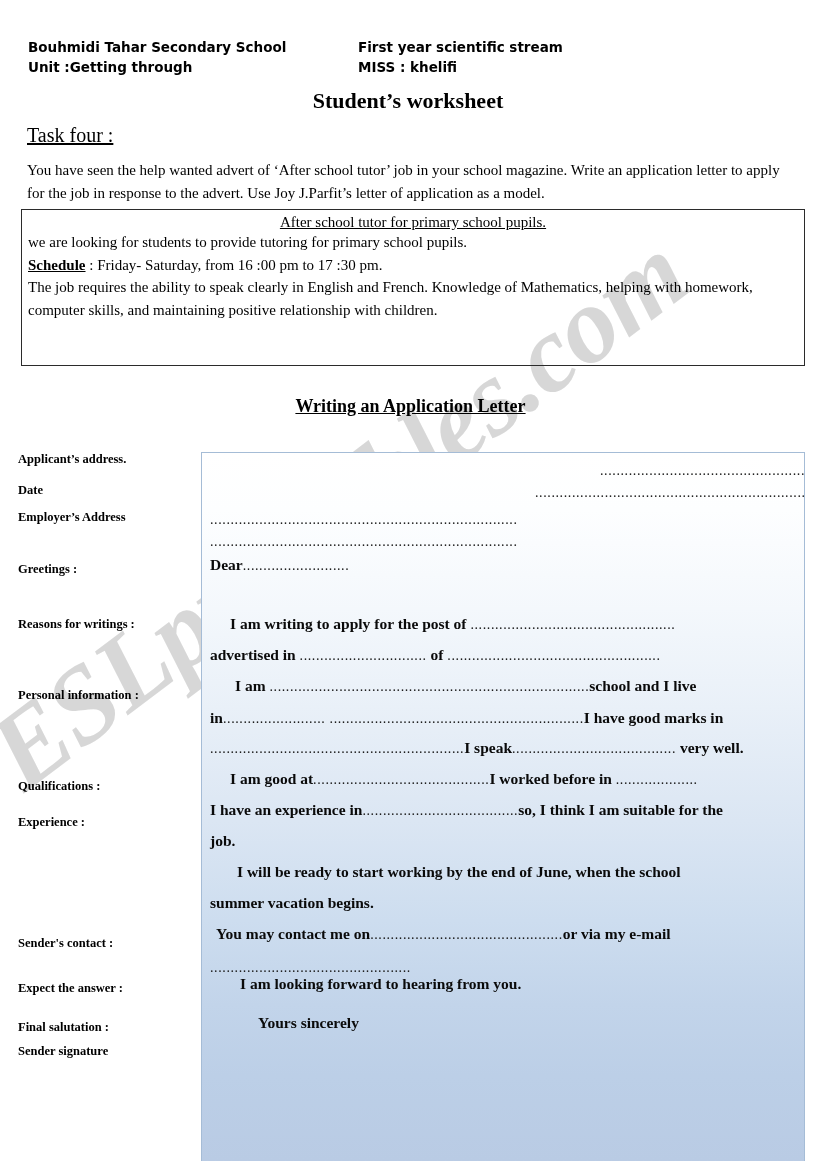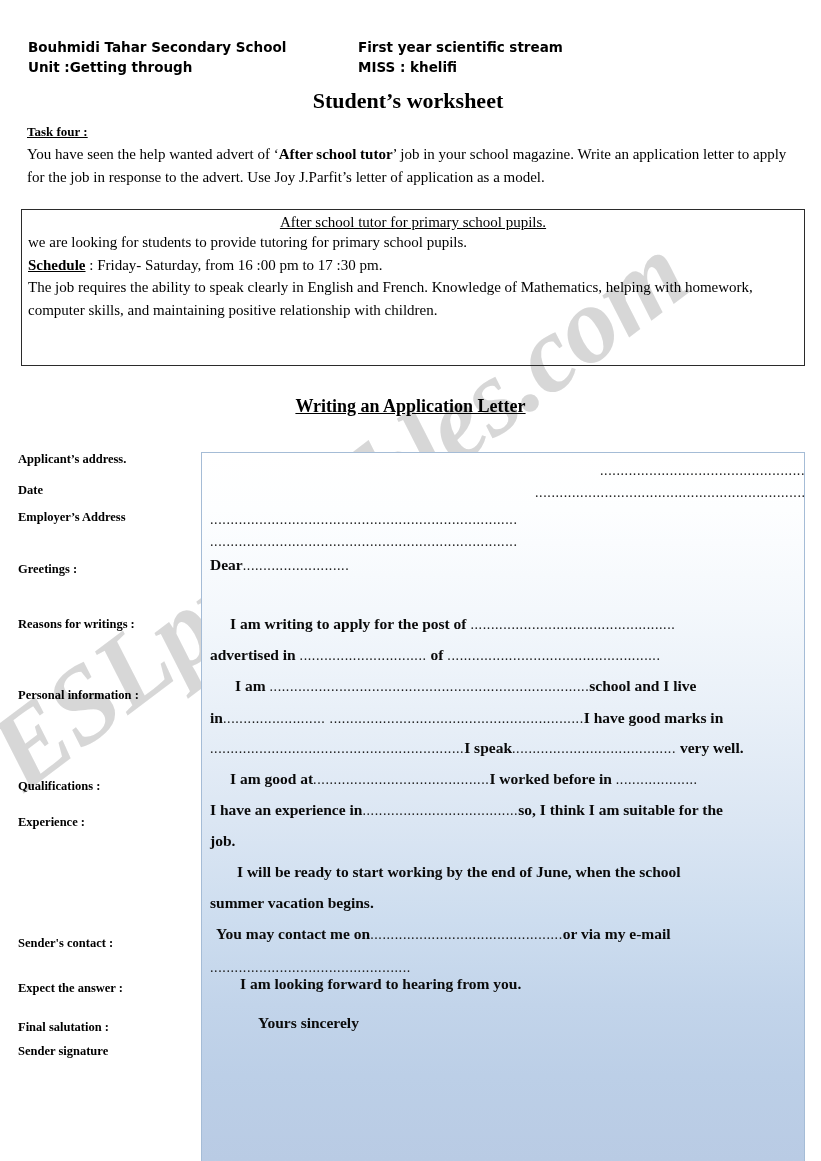--- a/index.html
+++ b/index.html
@@ -78,31 +78,31 @@
 
   
   .task-block {
     position: absolute;
     left: 27px;
     top: 124px;
     width: 762px;
     z-index: 10;
   }
   .task-heading {
-    font-size: 13px;
-    font-weight: bold;
+    font-size: 20px;
+    font-weight: normal;
     text-decoration: underline;
-    margin-bottom: 3px;
+    margin-bottom: 12px;
   }
   .task-text {
     font-size: 15px;
     line-height: 1.53;
     text-align: left;
   }
-  .task-text b { font-weight: bold; }
+  .task-text b { font-weight: normal; }
 
   
   .help-box {
     position: absolute;
     left: 21px;
     top: 209px;
     width: 784px;
     height: 157px;
     border: 1px solid #2b2b2b;
     box-sizing: border-box;

